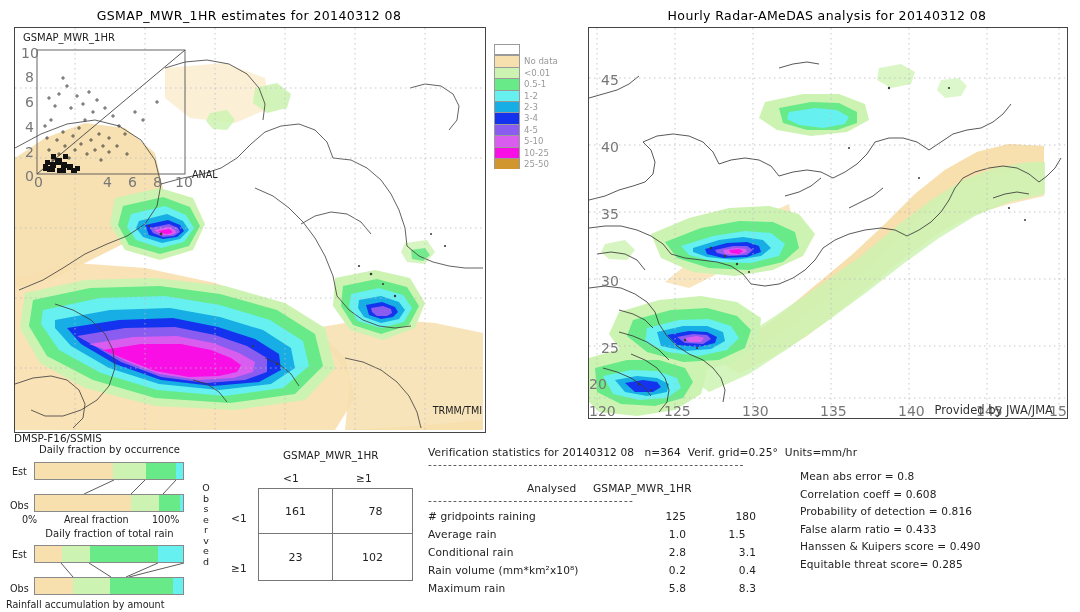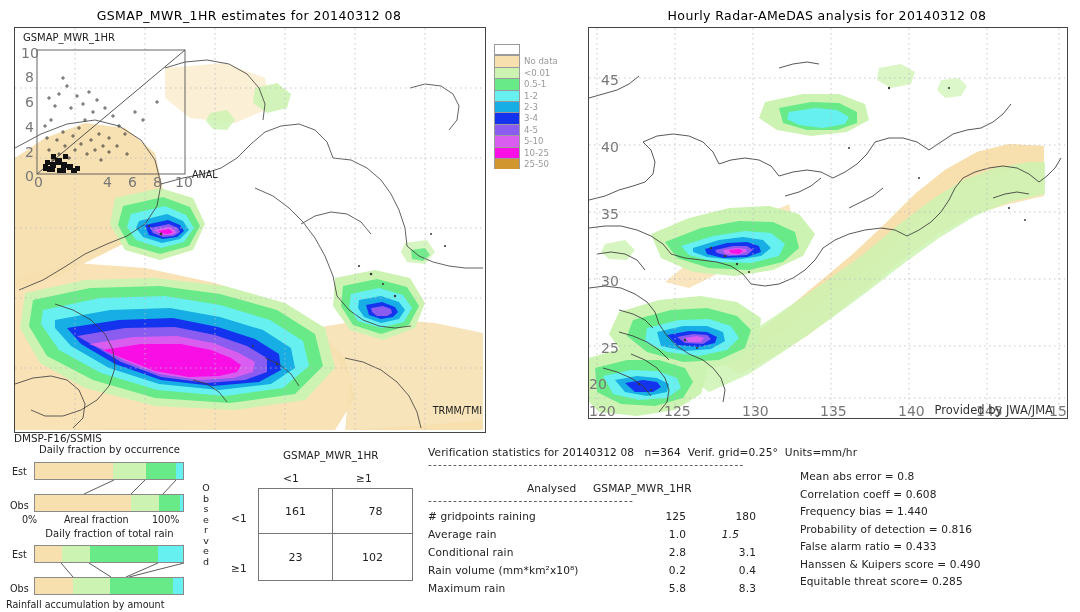--- a/index.html
+++ b/index.html
@@ -487,21 +487,21 @@
 <div class="abs" style="left:428px;top:510px;width:345px;">
   <div id="verif-rows">
       <div style="position: relative; height: 18px;">
         <div class="mono" style="position: absolute; left: 0px;"># gridpoints raining</div>
         <div class="mono" style="position: absolute; left: 220px; width: 38px; text-align: right;">125</div>
         <div class="mono" style="position: absolute; left: 290px; width: 38px; text-align: right;">180</div>
       </div>
       <div style="position: relative; height: 18px;">
         <div class="mono" style="position: absolute; left: 0px;">Average rain</div>
         <div class="mono" style="position: absolute; left: 220px; width: 38px; text-align: right;">1.0</div>
-        <div class="mono" style="position: absolute; left: 273px; width: 38px; text-align: right; font-style: italic;">1.5</div>
+        <div class="mono" style="position: absolute; left: 290px; width: 38px; text-align: center;">1.5</div>
       </div>
       <div style="position: relative; height: 18px;">
         <div class="mono" style="position: absolute; left: 0px;">Conditional rain</div>
         <div class="mono" style="position: absolute; left: 220px; width: 38px; text-align: right;">2.8</div>
         <div class="mono" style="position: absolute; left: 290px; width: 38px; text-align: right;">3.1</div>
       </div>
       <div style="position: relative; height: 18px;">
         <div class="mono" style="position: absolute; left: 0px;">Rain volume (mm*km²x10⁸)</div>
         <div class="mono" style="position: absolute; left: 220px; width: 38px; text-align: right;">0.2</div>
         <div class="mono" style="position: absolute; left: 290px; width: 38px; text-align: right;">0.4</div>
@@ -511,19 +511,18 @@
         <div class="mono" style="position: absolute; left: 220px; width: 38px; text-align: right;">5.8</div>
         <div class="mono" style="position: absolute; left: 290px; width: 38px; text-align: right;">8.3</div>
       </div>
     </div>
 </div>
 
 <div class="abs" style="left:800px;top:470px;width:275px;">
   <div id="verif-scores">
       <div class="mono" style="height: 17.5px;">Mean abs error = 0.8</div>
       <div class="mono" style="height: 17.5px;">Correlation coeff = 0.608</div>
-      <div class="mono" style="height: 17.5px;">Frequency bias = 1.440</div>
       <div class="mono" style="height: 17.5px;">Probability of detection = 0.816</div>
       <div class="mono" style="height: 17.5px;">False alarm ratio = 0.433</div>
       <div class="mono" style="height: 17.5px;">Hanssen &amp; Kuipers score = 0.490</div>
       <div class="mono" style="height: 17.5px;">Equitable threat score= 0.285</div>
     </div>
 </div>
 
 </body></html>

